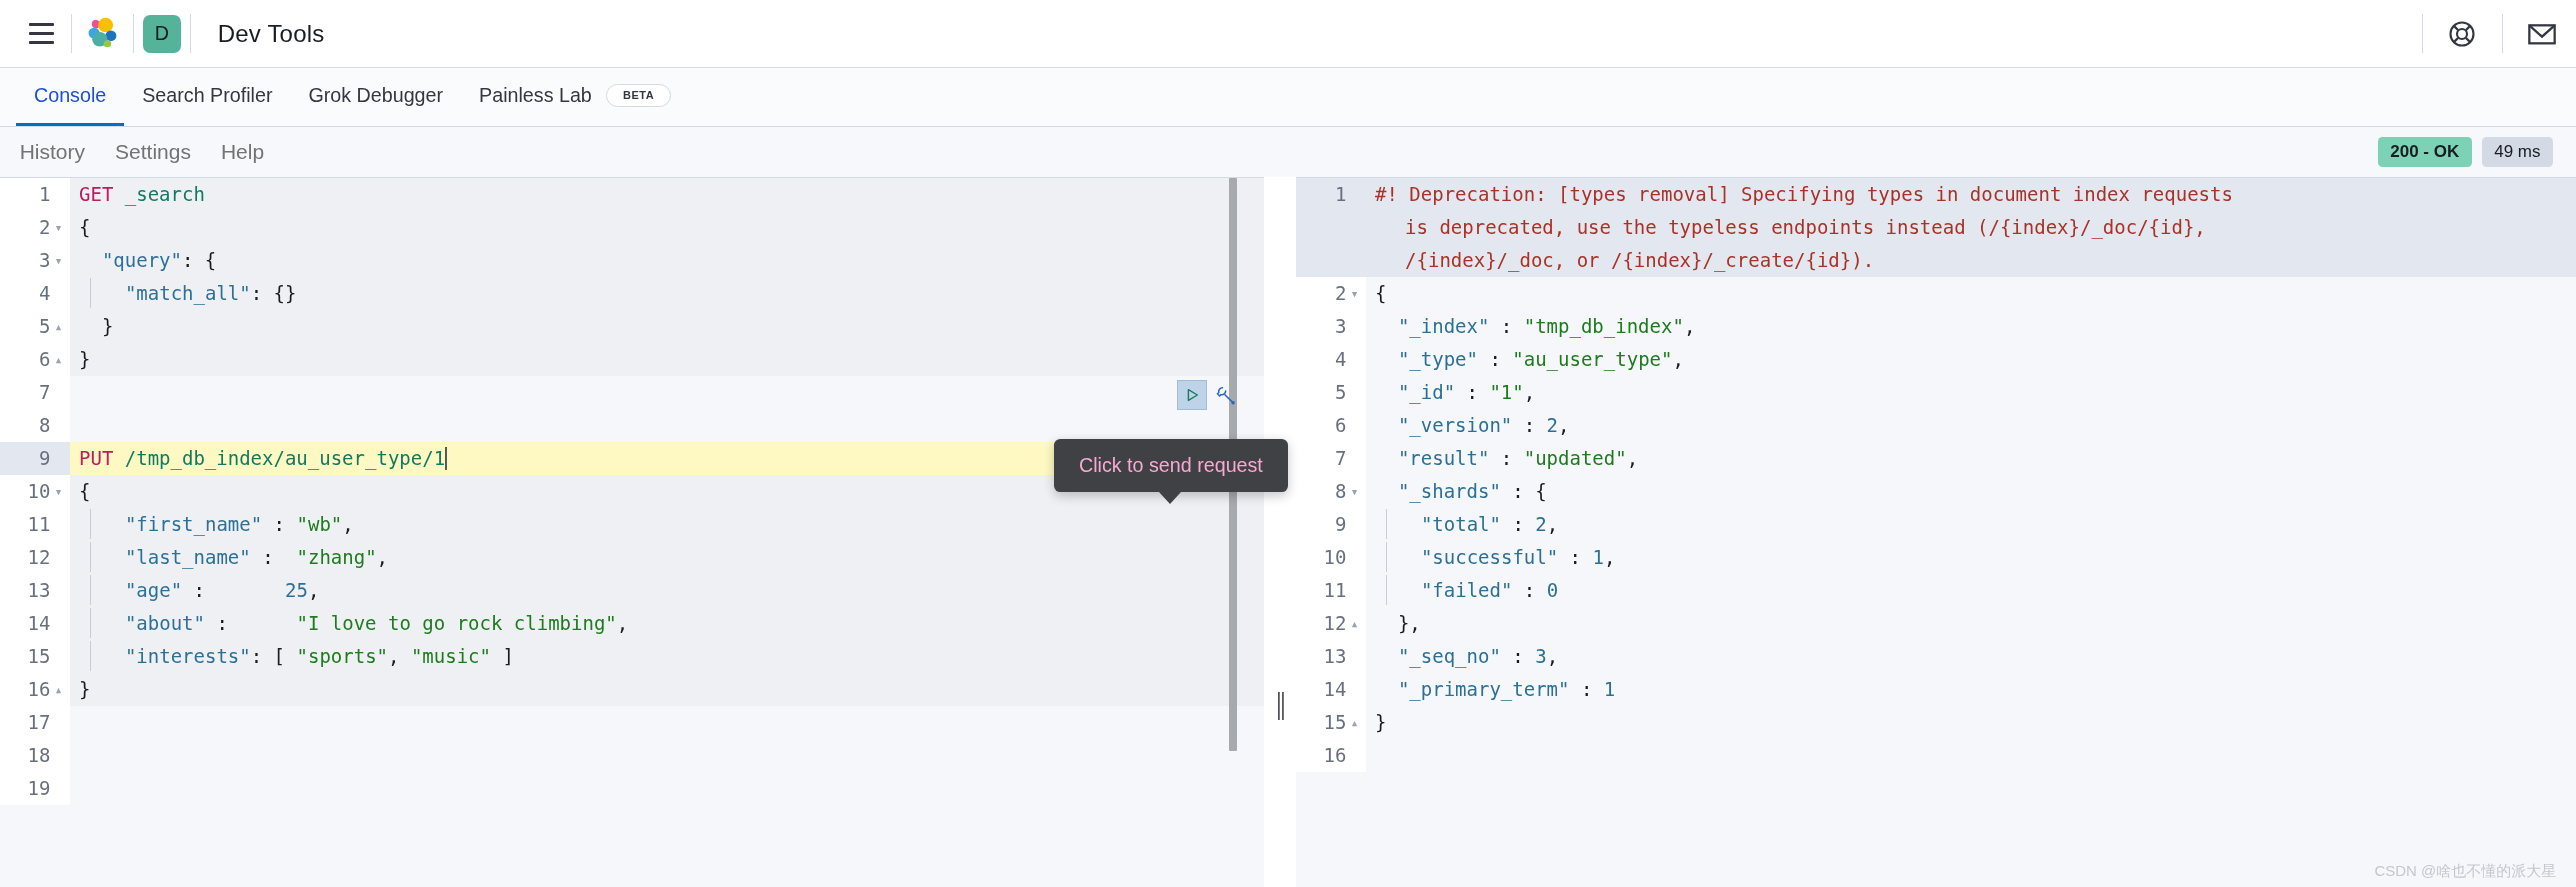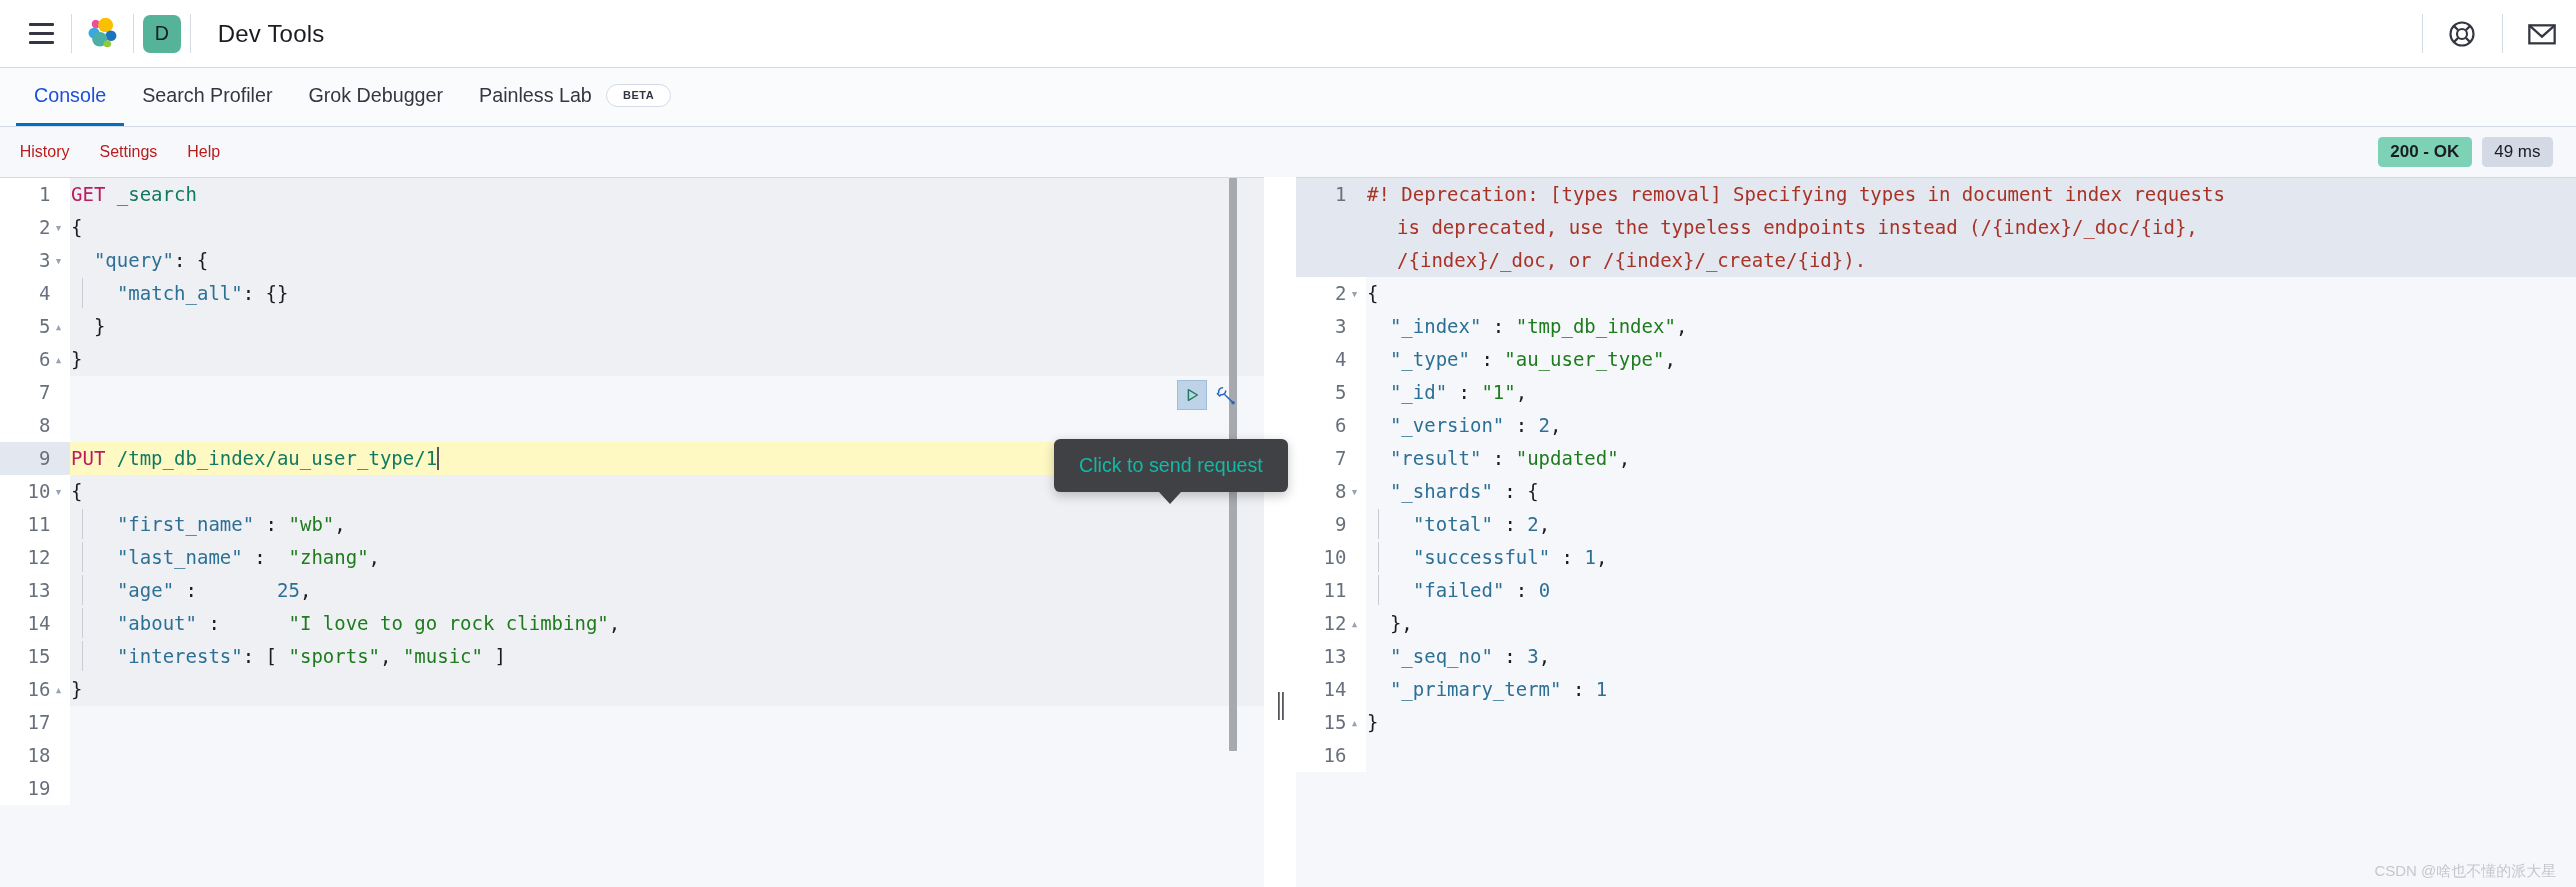--- a/index.html
+++ b/index.html
@@ -117,22 +117,22 @@
   
   .console-toolbar {
     height: 50px;
     background: #f7f8fc;
     display: flex;
     align-items: center;
     padding: 0 23px 0 19.7px;
     position: relative;
   }
   .tool-link {
-    font-size: 16px;
-    color: #b91c1c;
+    font-size: 21px;
+    color: #737373;
     margin-right: 30px;
     cursor: pointer;
   }
   .status-group { margin-left: auto; display: flex; align-items: center; gap: 10px; }
   .badge {
     font-size: 17px;
     font-weight: bold;
     border-radius: 4.5px;
     padding: 4.5px 12.5px;
     line-height: 1.25;
@@ -196,21 +196,21 @@
   .fold {
     display: inline-block;
     width: 16px;
     text-align: center;
     color: #98a2b3;
     font-size: 13.4px;
     line-height: 33px;
   }
   .fold.blank { color: transparent; }
   .content {
-    padding-left: 1px;
+    padding-left: 9px;
     flex: 1;
     background: #eef0f4;
     min-height: 33px;
   }
   .row.active .content { background: #fef9c3; }
   .pane-left .content { background: #eef0f4; }
   .pane-left .row.blank .content { background: #f5f7fa; }
   .pane-right .content { background: #f5f7fa; }
   .pane-right .row.active .content { background: #e3e7f0; }
 
@@ -262,21 +262,21 @@
     display: flex; align-items: center; justify-content: center;
     cursor: pointer;
   }
 
   
   .tooltip {
     position: absolute;
     left: 1054px;
     top: 439px;
     background: #3f4145;
-    color: #14b8a6;
+    color: #f9a8d4;
     font-size: 19.7px;
     padding: 15px 25px;
     border-radius: 6.3px;
     z-index: 20;
     box-shadow: 0 3.6px 10.7px rgba(0,0,0,.22);
     white-space: nowrap;
   }
   .tooltip:after {
     content: "";
     position: absolute;

